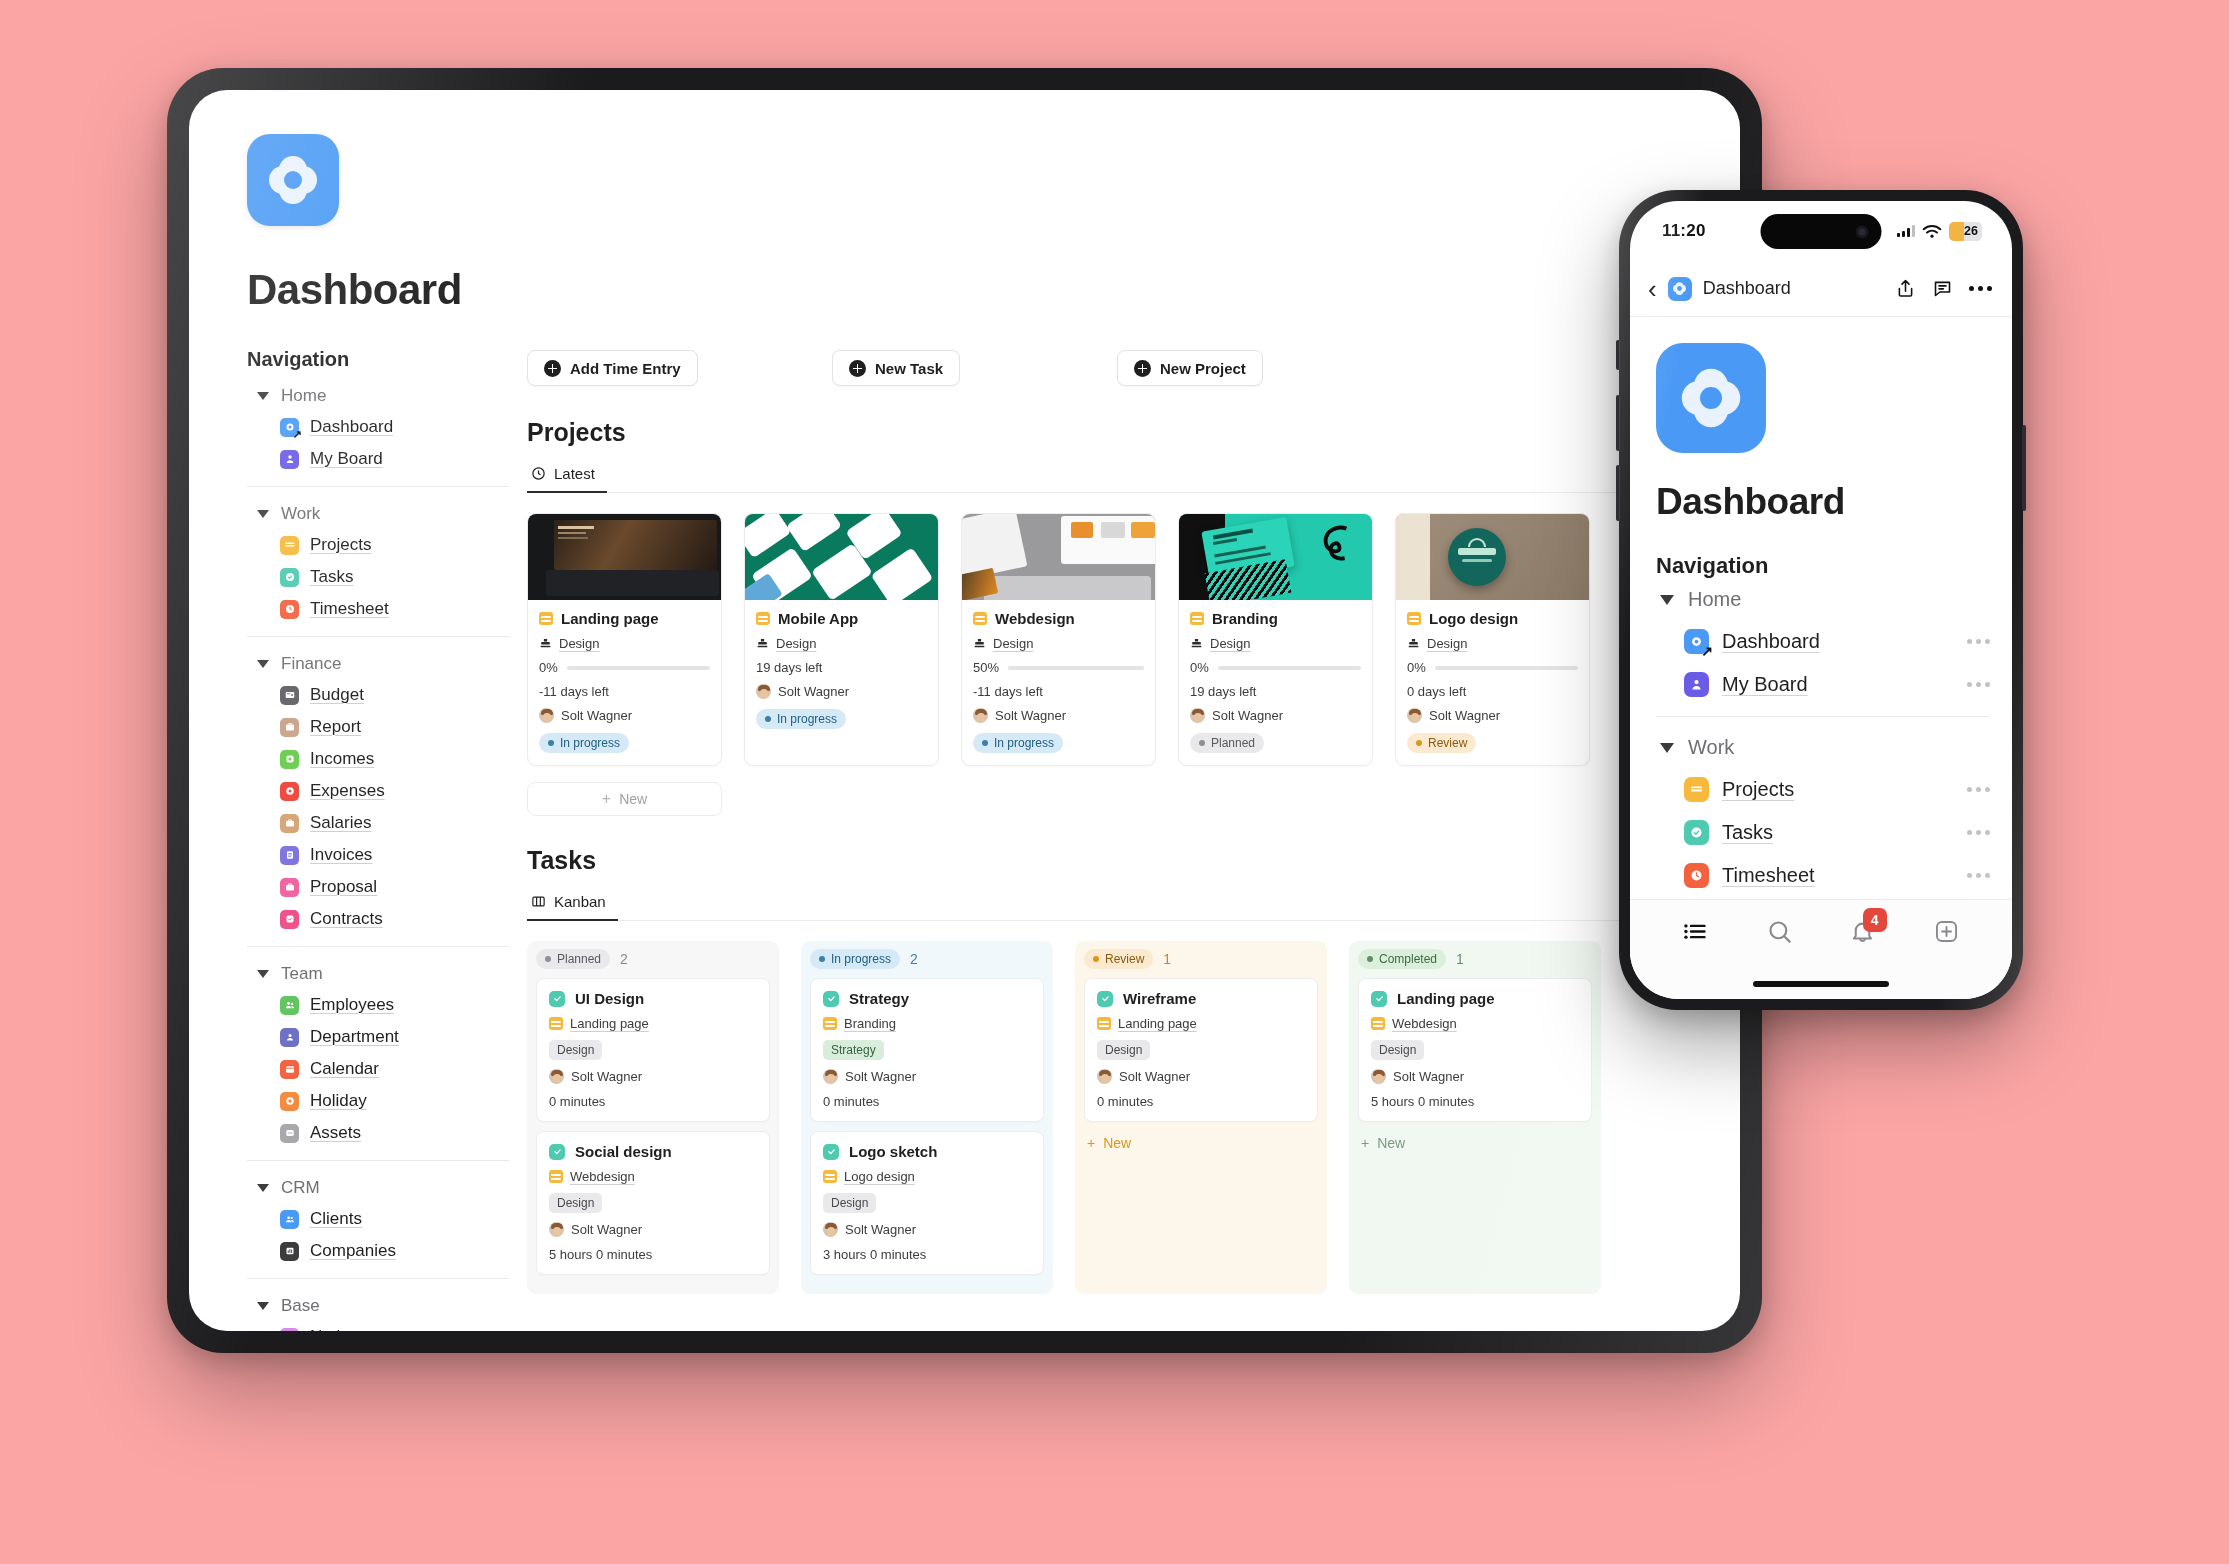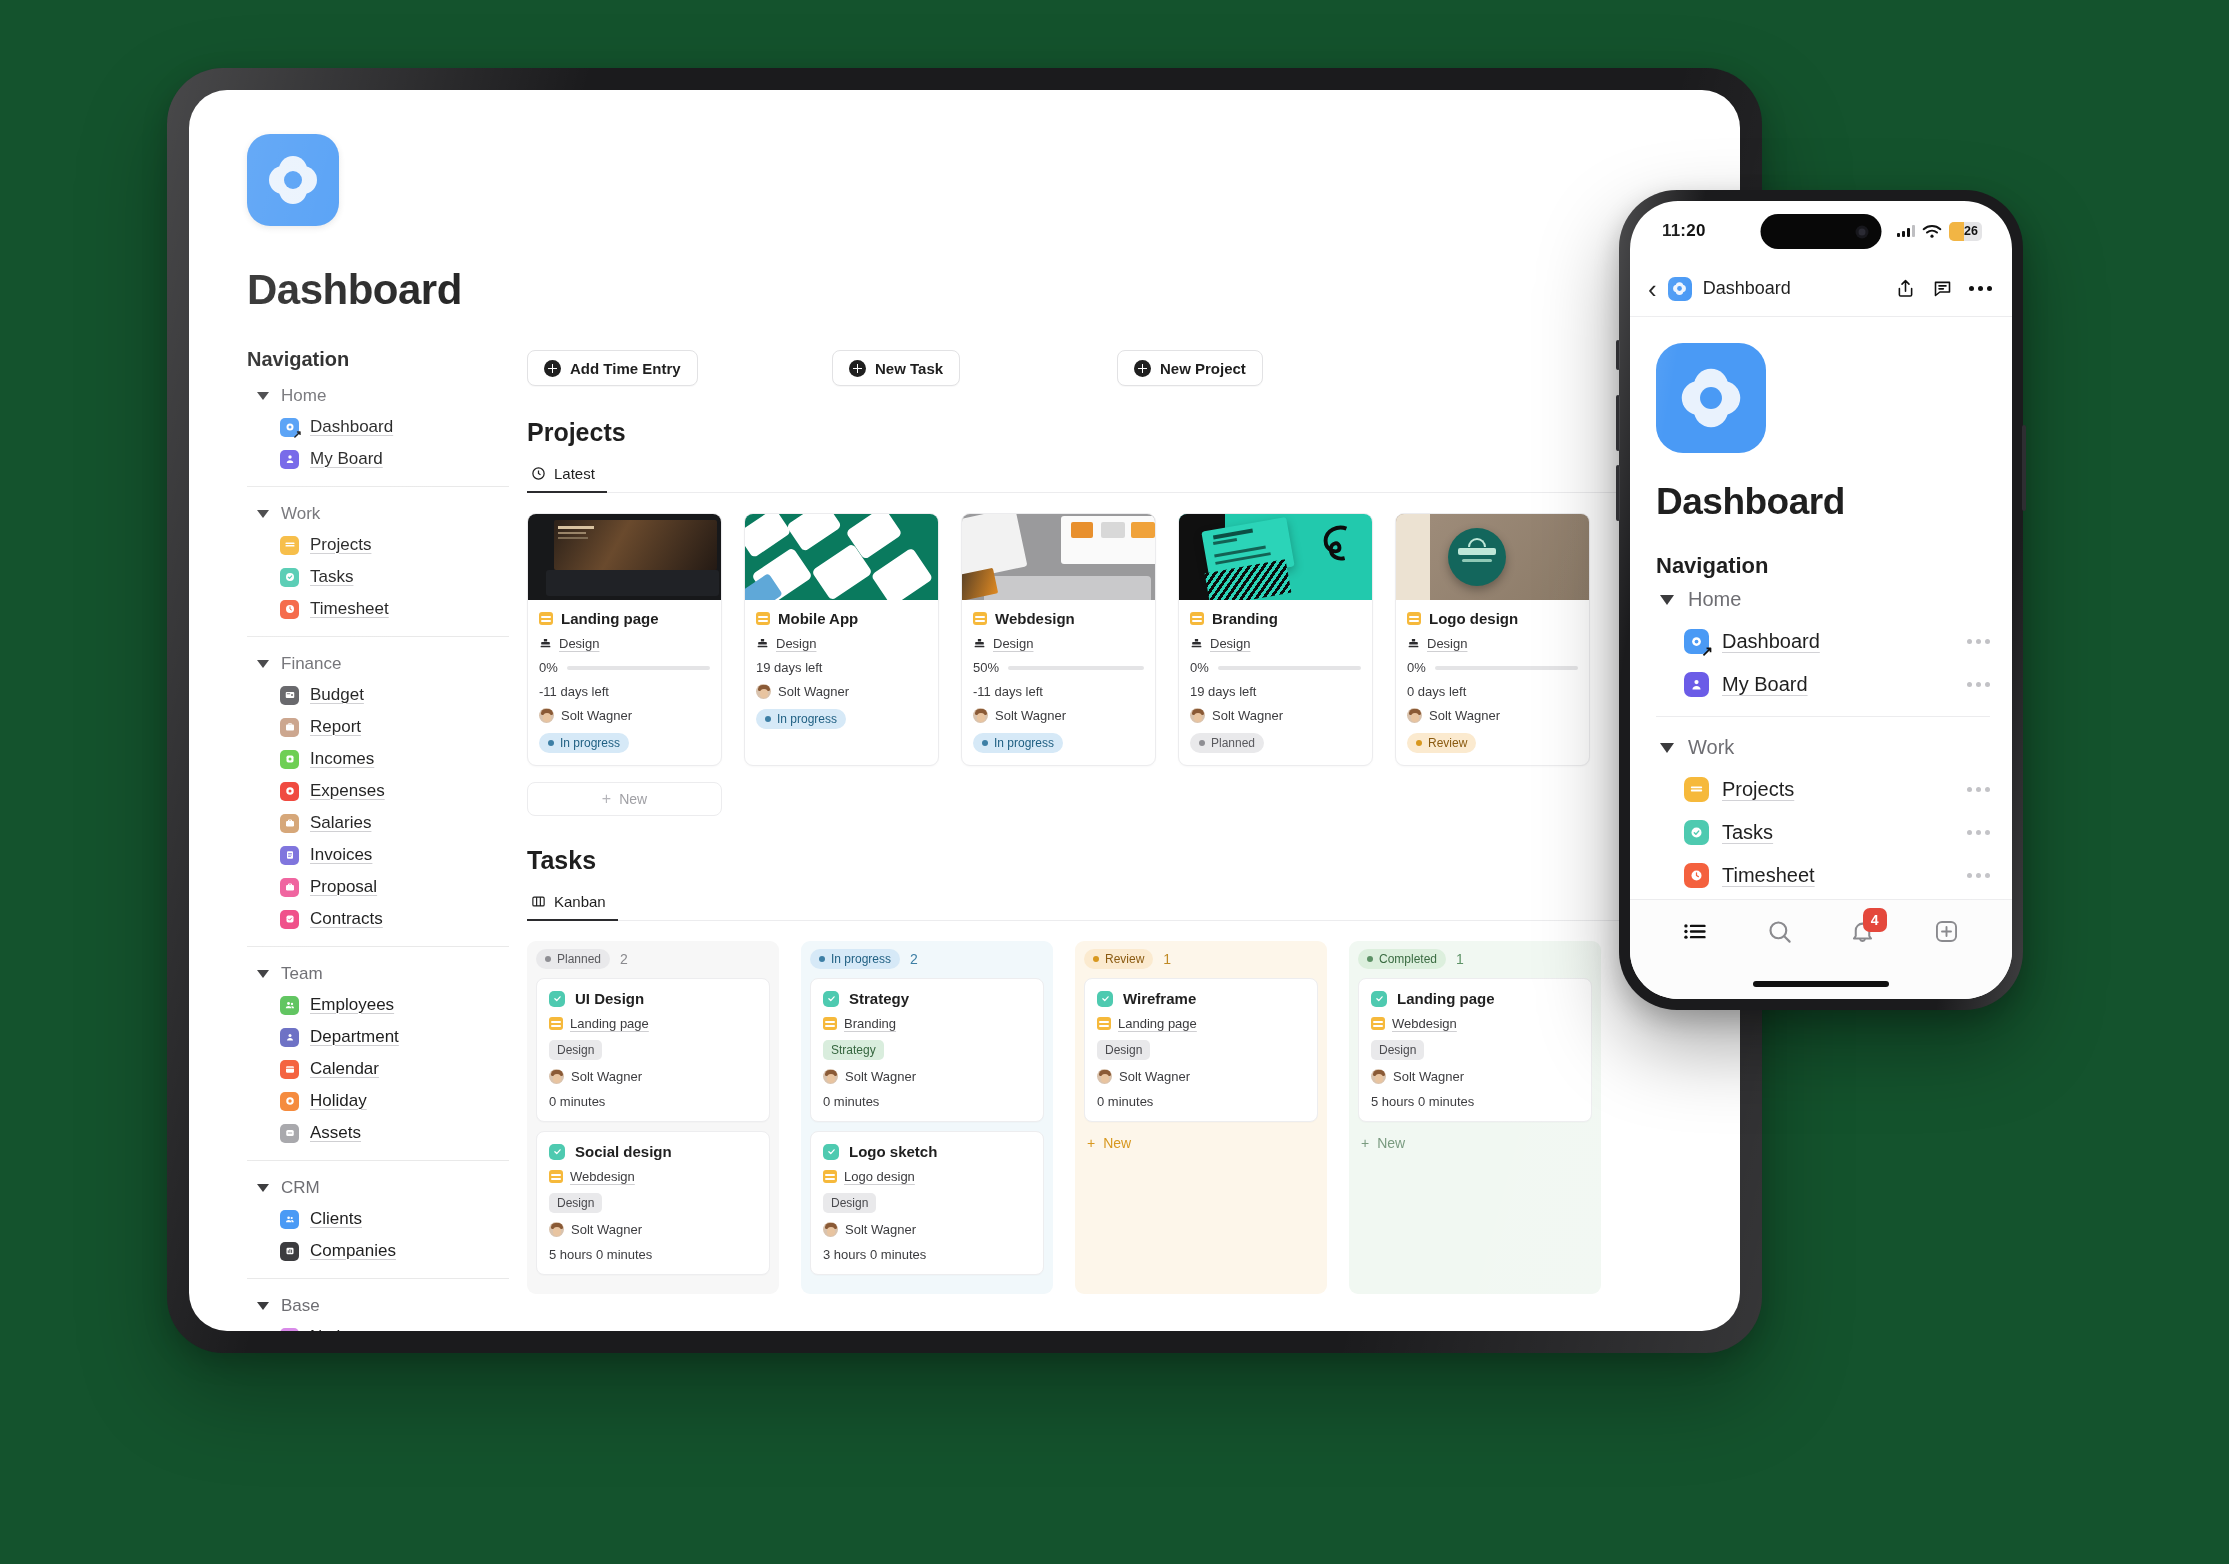--- a/index.html
+++ b/index.html
@@ -2,21 +2,21 @@
 <html><head>
 <meta charset="utf-8">
 <style>
   * { box-sizing: border-box; margin: 0; padding: 0; }
   html, body {
     width: 2229px; height: 1564px;
     background: #ffffff;
     font-family: "Liberation Sans", sans-serif;
     overflow: hidden;
   }
-  .stage { position: relative; width: 2229px; height: 1564px; background:#14532d; }
+  .stage { position: relative; width: 2229px; height: 1564px; background:#fca5a5; }
 
   
   .tablet {
     position: absolute; left: 167px; top: 68px;
     width: 1595px; height: 1285px;
     background: #1b1b1d;
     border-radius: 56px;
     box-shadow: 0 40px 90px rgba(0,0,0,0.30), 0 8px 26px rgba(0,0,0,0.18);
   }
   .tablet::after{

